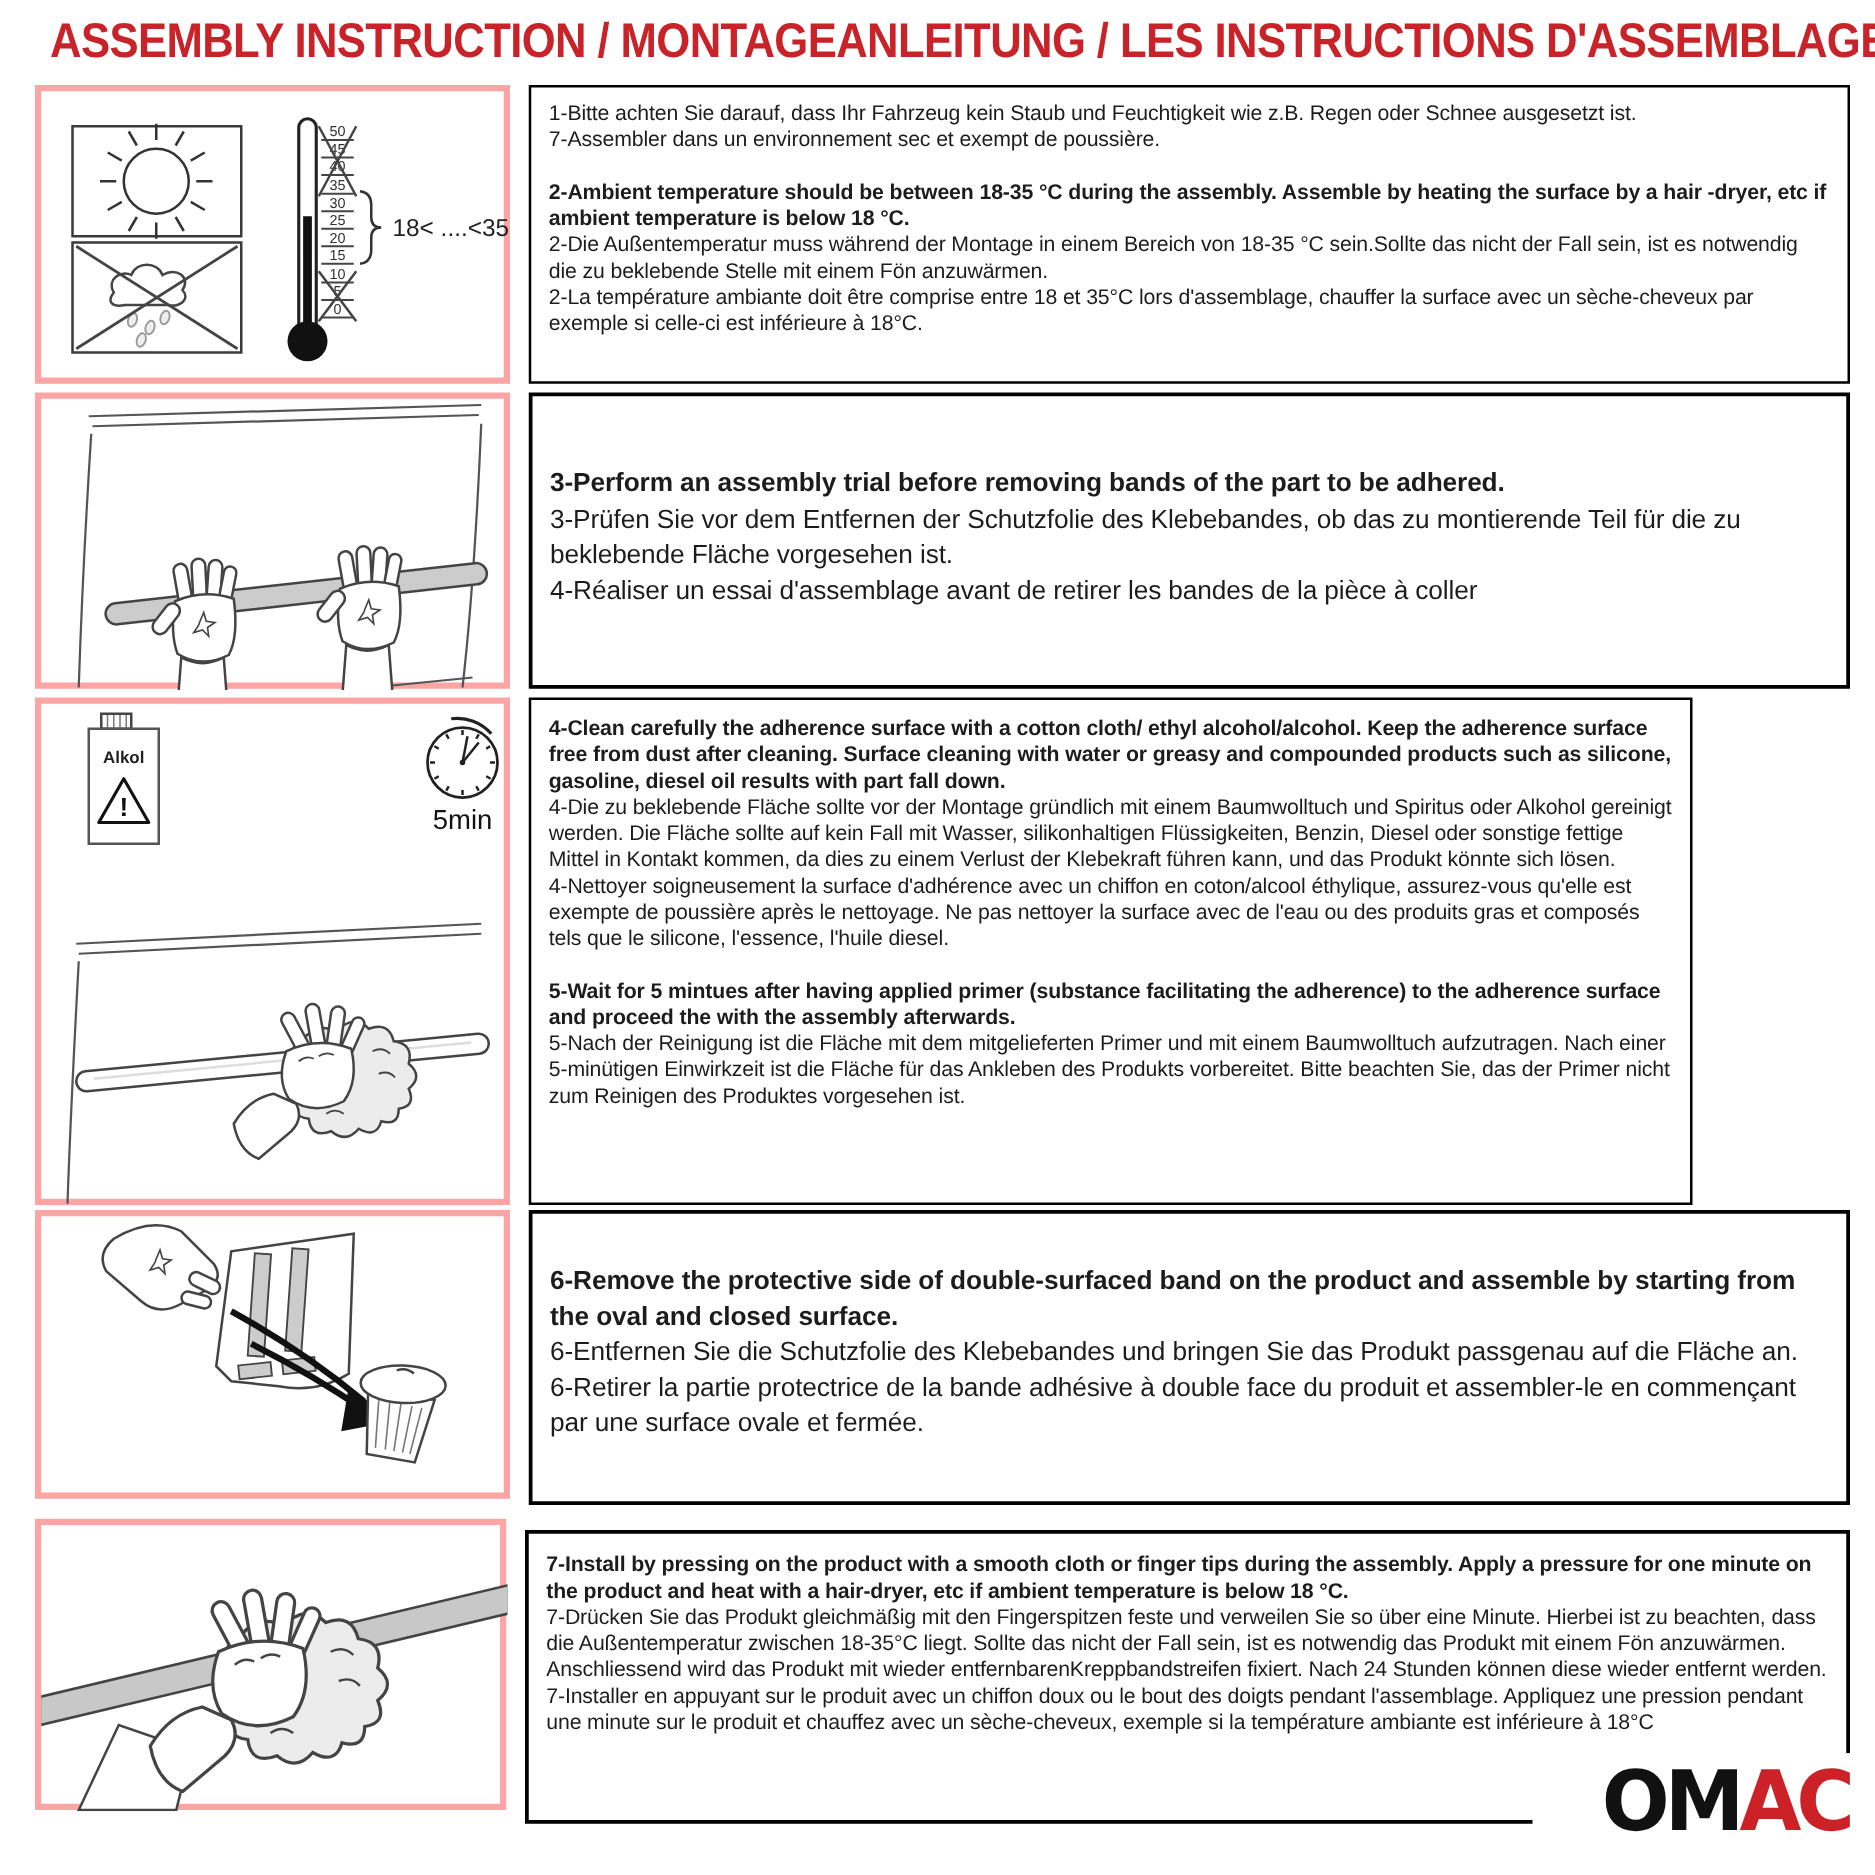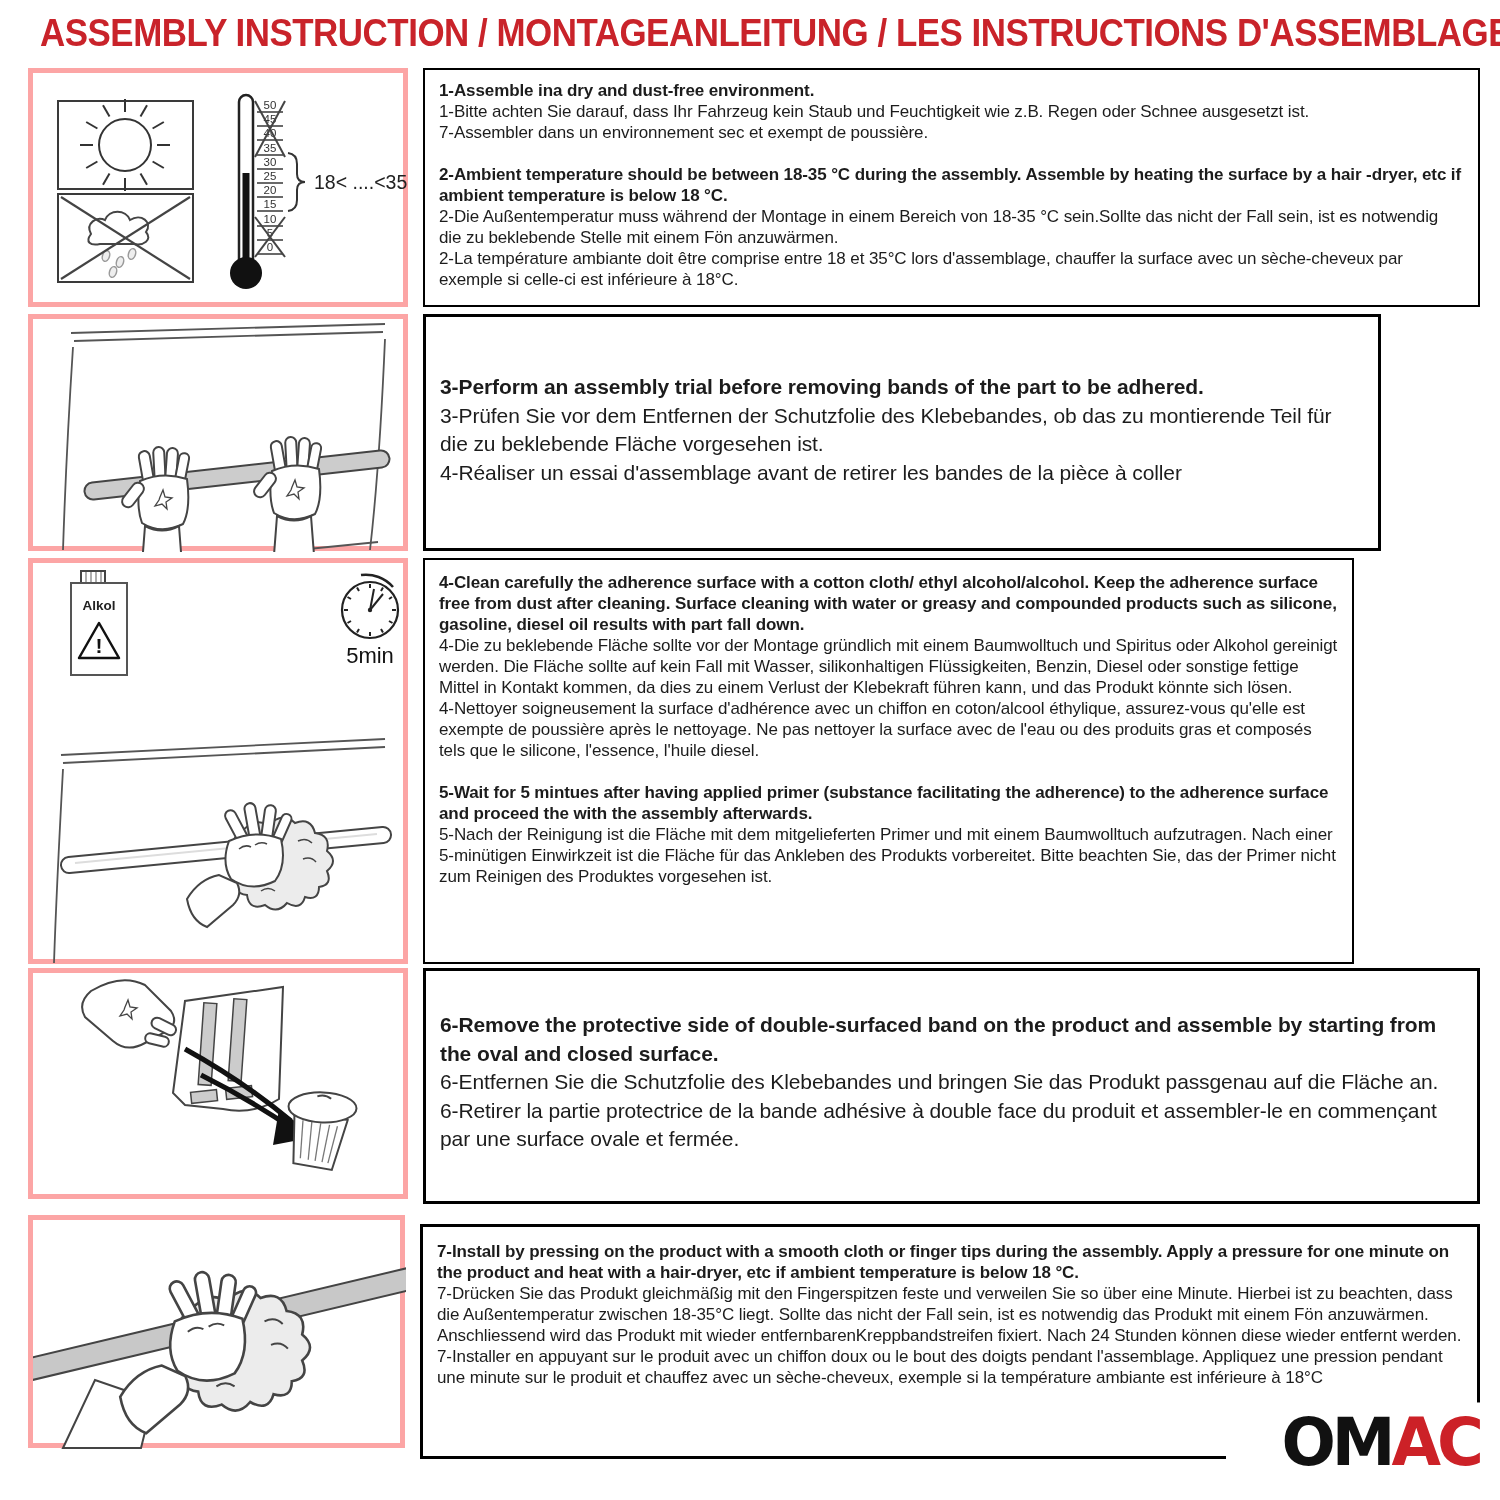--- a/index.html
+++ b/index.html
@@ -15,21 +15,21 @@
   .box{position:absolute;background:#fff;box-sizing:border-box;}
   .ill{border:5px solid #fca5a5;}
   .txt{border:2px solid #000;padding:10px 14px 0 14px;font-size:17px;line-height:21px;}
   .txt.big{font-size:21px;line-height:28.5px;}
   .txt p{margin:0;letter-spacing:-0.1px;}
   .txt p.bold{font-weight:bold;}
   .txt p.gap{margin-top:21px;}
   #r1-ill{left:28px;top:68px;width:380px;height:239px;}
   #r1-txt{left:423px;top:68px;width:1057px;height:239px;}
   #r2-ill{left:28px;top:314px;width:380px;height:237px;}
-  #r2-txt{left:423px;top:314px;width:958px;height:237px;border-width:3px;padding-top:56px;}
+  #r2-txt{left:423px;top:314px;width:1057px;height:237px;border-width:3px;padding-top:56px;}
   #r3-ill{left:28px;top:558px;width:380px;height:406px;}
   #r3-txt{left:423px;top:558px;width:931px;height:406px;padding-top:12px;}
   #r4-ill{left:28px;top:968px;width:380px;height:231px;}
   #r4-txt{left:423px;top:968px;width:1057px;height:236px;border-width:3px;padding-top:40px;}
   #r5-ill{left:28px;top:1215px;width:377px;height:233px;}
   #r5-txt{left:420px;top:1212px;width:1060px;height:235px;border-width:3px;padding-top:14px;margin-top:12px;}
   svg{display:block;}
   #logo{
     position:absolute;left:1226px;top:1404px;width:254px;height:76px;background:#fff;
     display:flex;align-items:center;justify-content:flex-end;z-index:5;
@@ -117,21 +117,20 @@
         <line x1="222" y1="144" x2="252" y2="184"></line>
           <line x1="252" y1="144" x2="222" y2="184"></line>
       </g>
       <path d="M255,80 Q264,81 264,91 L264,101 Q264,109 272,109 Q264,109 264,117 L264,127 Q264,137 255,138" fill="none" stroke="#333" stroke-width="2"></path>
       <text x="281" y="116" font-size="19.5" fill="#222" font-family="Liberation Sans,sans-serif">18&lt; ....&lt;35 C</text>
     </g>
   </svg>
 </div>
 
 <div class="box txt" id="r1-txt">
-  <p class="bold">1-Assemble ina dry and dust-free environment.</p>
   <p>1-Bitte achten Sie darauf, dass Ihr Fahrzeug kein Staub und Feuchtigkeit wie z.B. Regen oder Schnee ausgesetzt ist.</p>
   <p>7-Assembler dans un environnement sec et exempt de poussière.</p>
   <p class="bold gap">2-Ambient temperature should be between 18-35 °C  during the assembly. Assemble by heating the surface by a hair -dryer, etc if ambient temperature is below 18 °C.</p>
   <p>2-Die Außentemperatur muss während der Montage in einem Bereich von 18-35 °C  sein.Sollte das nicht der Fall sein, ist es notwendig die zu beklebende Stelle mit einem Fön anzuwärmen.</p>
   <p>2-La température ambiante doit être comprise entre 18 et 35°C lors d'assemblage, chauffer la surface avec un sèche-cheveux par exemple si celle-ci est inférieure à 18°C.</p>
 </div>
 
 <div class="box ill" id="r2-ill">
   <svg width="376" height="233" viewBox="0 0 376 233">
     <defs>

